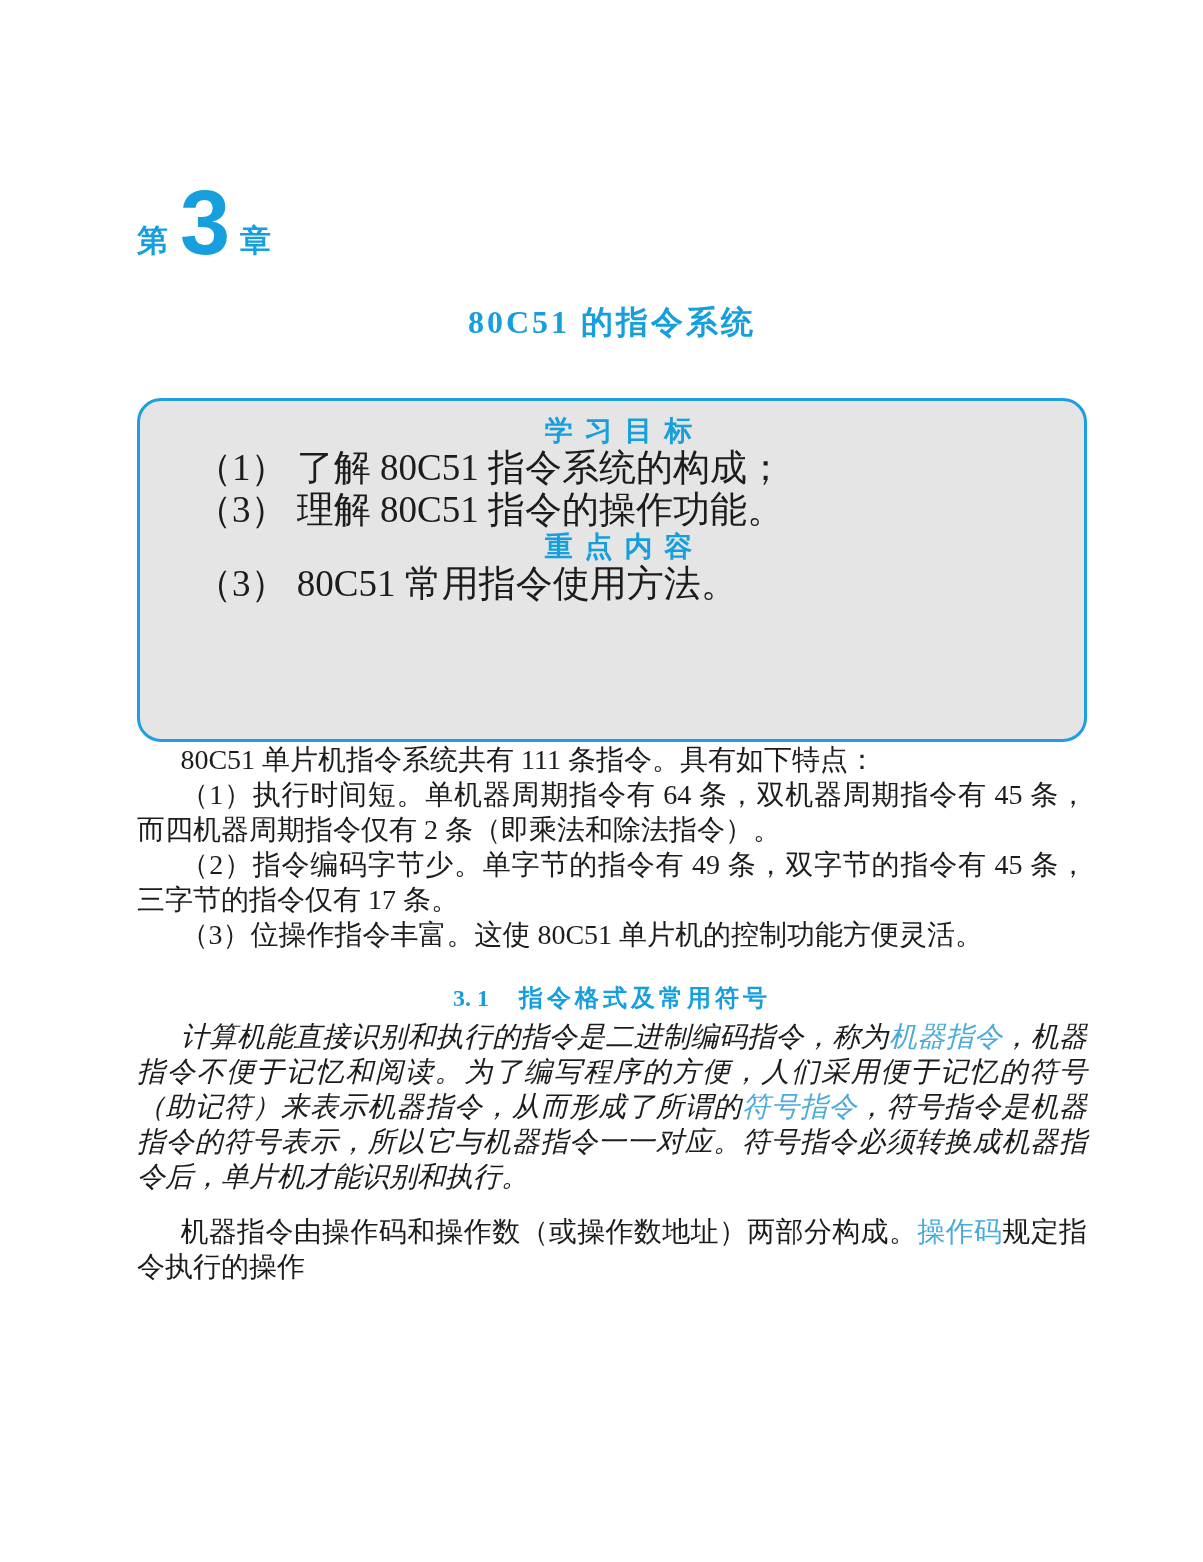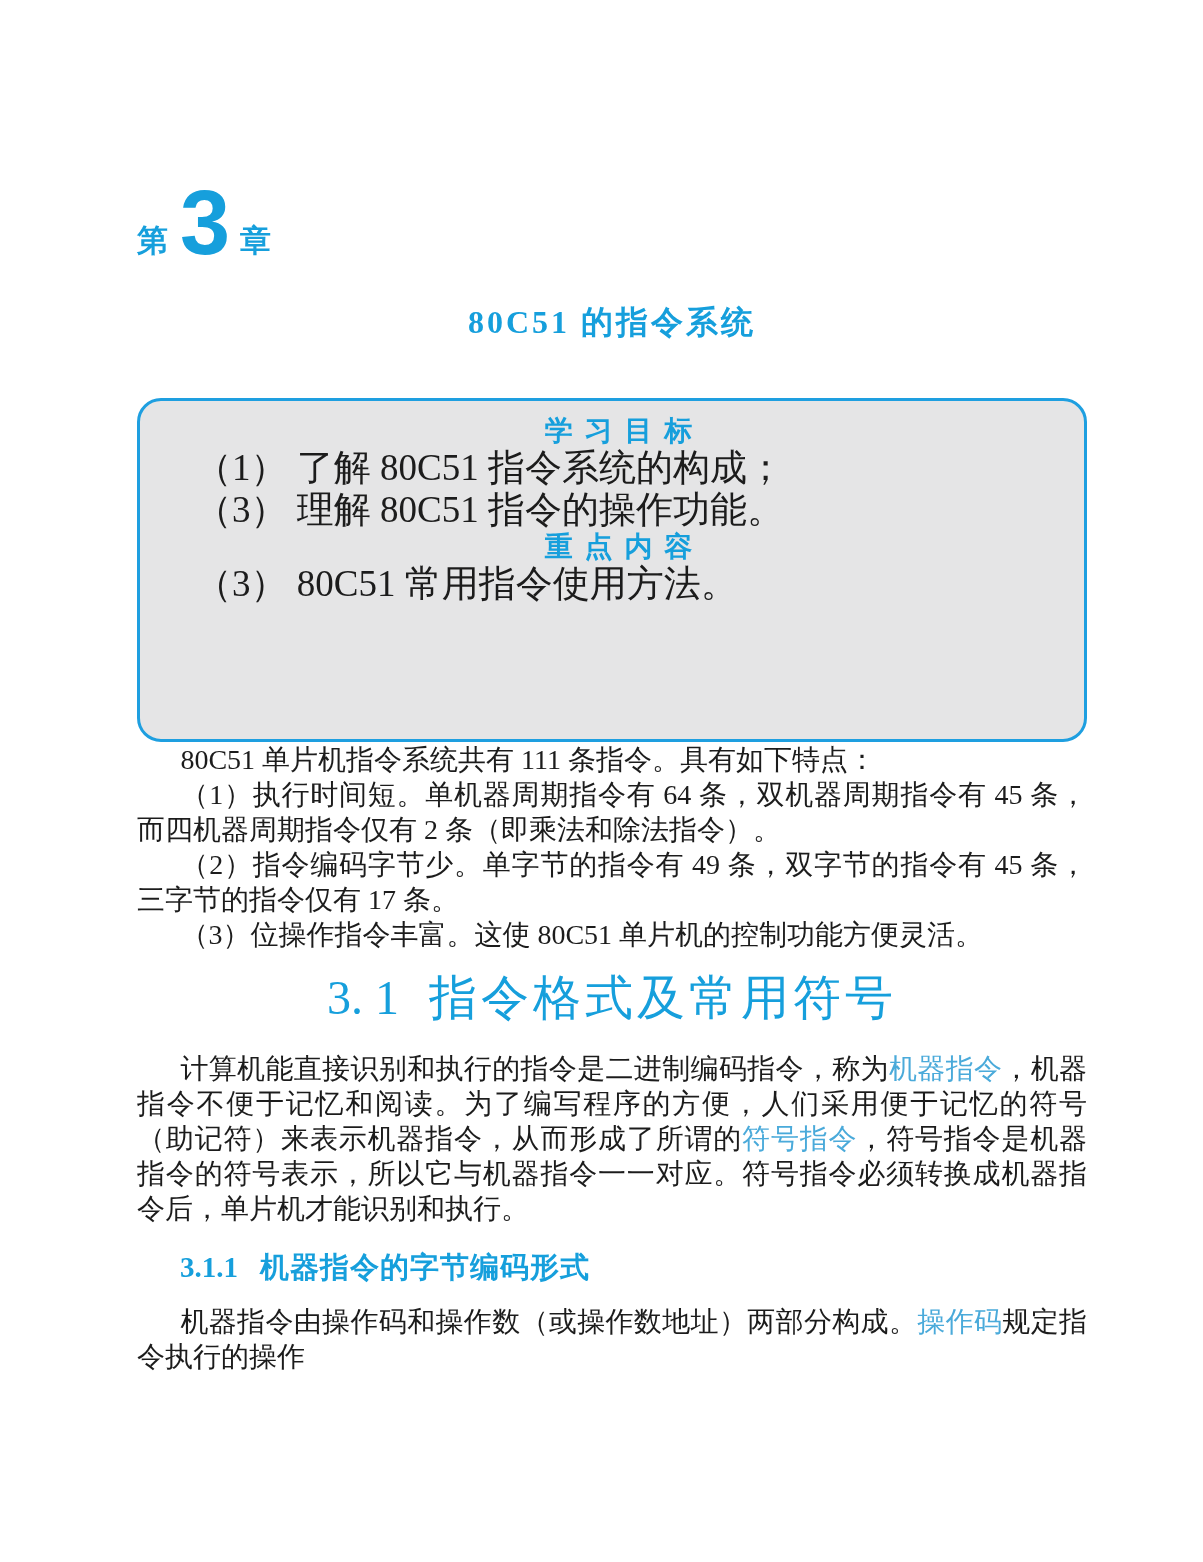--- a/index.html
+++ b/index.html
@@ -86,33 +86,33 @@
     text-align:justify;
   }
   .body-p.first{margin-top:13px;}
   .indent{text-indent:1.55em;}
   .blue{color:var(--inline-blue);}
   
   .section-heading{
     margin:25px 0 0 0;
     text-align:center;
     color:var(--heading-blue);
-    font-weight:normal;
-    font-size:48px;
+    font-weight:bold;
+    font-size:24px;
     line-height:42px;
   }
   .section-heading .sec-num{
     font-family:"Liberation Serif","DejaVu Serif",serif;
     margin-right:30px;
   }
   .section-heading .sec-title{
     font-family:"Liberation Sans","DejaVu Sans",sans-serif;
     letter-spacing:4px;
   }
-  .p-after-section{margin-top:32px;}
+  .p-after-section{font-style:italic;}
   
   .subsection-heading{
     margin:24px 0 0 0;
     padding-left:43px;
     color:var(--heading-blue);
     font-weight:bold;
     font-size:29px;
     line-height:34px;
   }
   .subsection-heading .sub-num{
@@ -153,20 +153,17 @@
     <p class="body-p indent">（1）执行时间短。单机器周期指令有 64 条，双机器周期指令有 45 条，而四机器周期指令仅有 2 条（即乘法和除法指令）。</p>
     <p class="body-p indent">（2）指令编码字节少。单字节的指令有 49 条，双字节的指令有 45 条，三字节的指令仅有 17 条。</p>
     <p class="body-p indent">（3）位操作指令丰富。这使 80C51 单片机的控制功能方便灵活。</p>
 
     <h2 class="section-heading">
       <span class="sec-num">3. 1</span><span class="sec-title">指令格式及常用符号</span>
     </h2>
 
     <p class="body-p indent p-after-section"><span>计算机能直接识别和执行的指令是二进制编码指令，称为</span><span class="blue">机器指令</span><span>，机器指令不便于记忆和阅读。为了编写程序的方便，人们采用便于记忆的符号（助记符）来表示机器指令，从而形成了所谓的</span><span class="blue">符号指令</span><span>，符号指令是机器指令的符号表示，所以它与机器指令一一对应。符号指令必须转换成机器指令后，单片机才能识别和执行。</span></p>
 
-    <h3 class="subsection-heading">
-      <span class="sub-num">3.1.1</span><span class="sub-title">机器指令的字节编码形式</span>
-    </h3>
 
     <p class="body-p indent p-last"><span>机器指令由操作码和操作数（或操作数地址）两部分构成。</span><span class="blue">操作码</span><span>规定指令执行的操作</span></p>
 
   </div>
 </div>
 
 </body></html>

